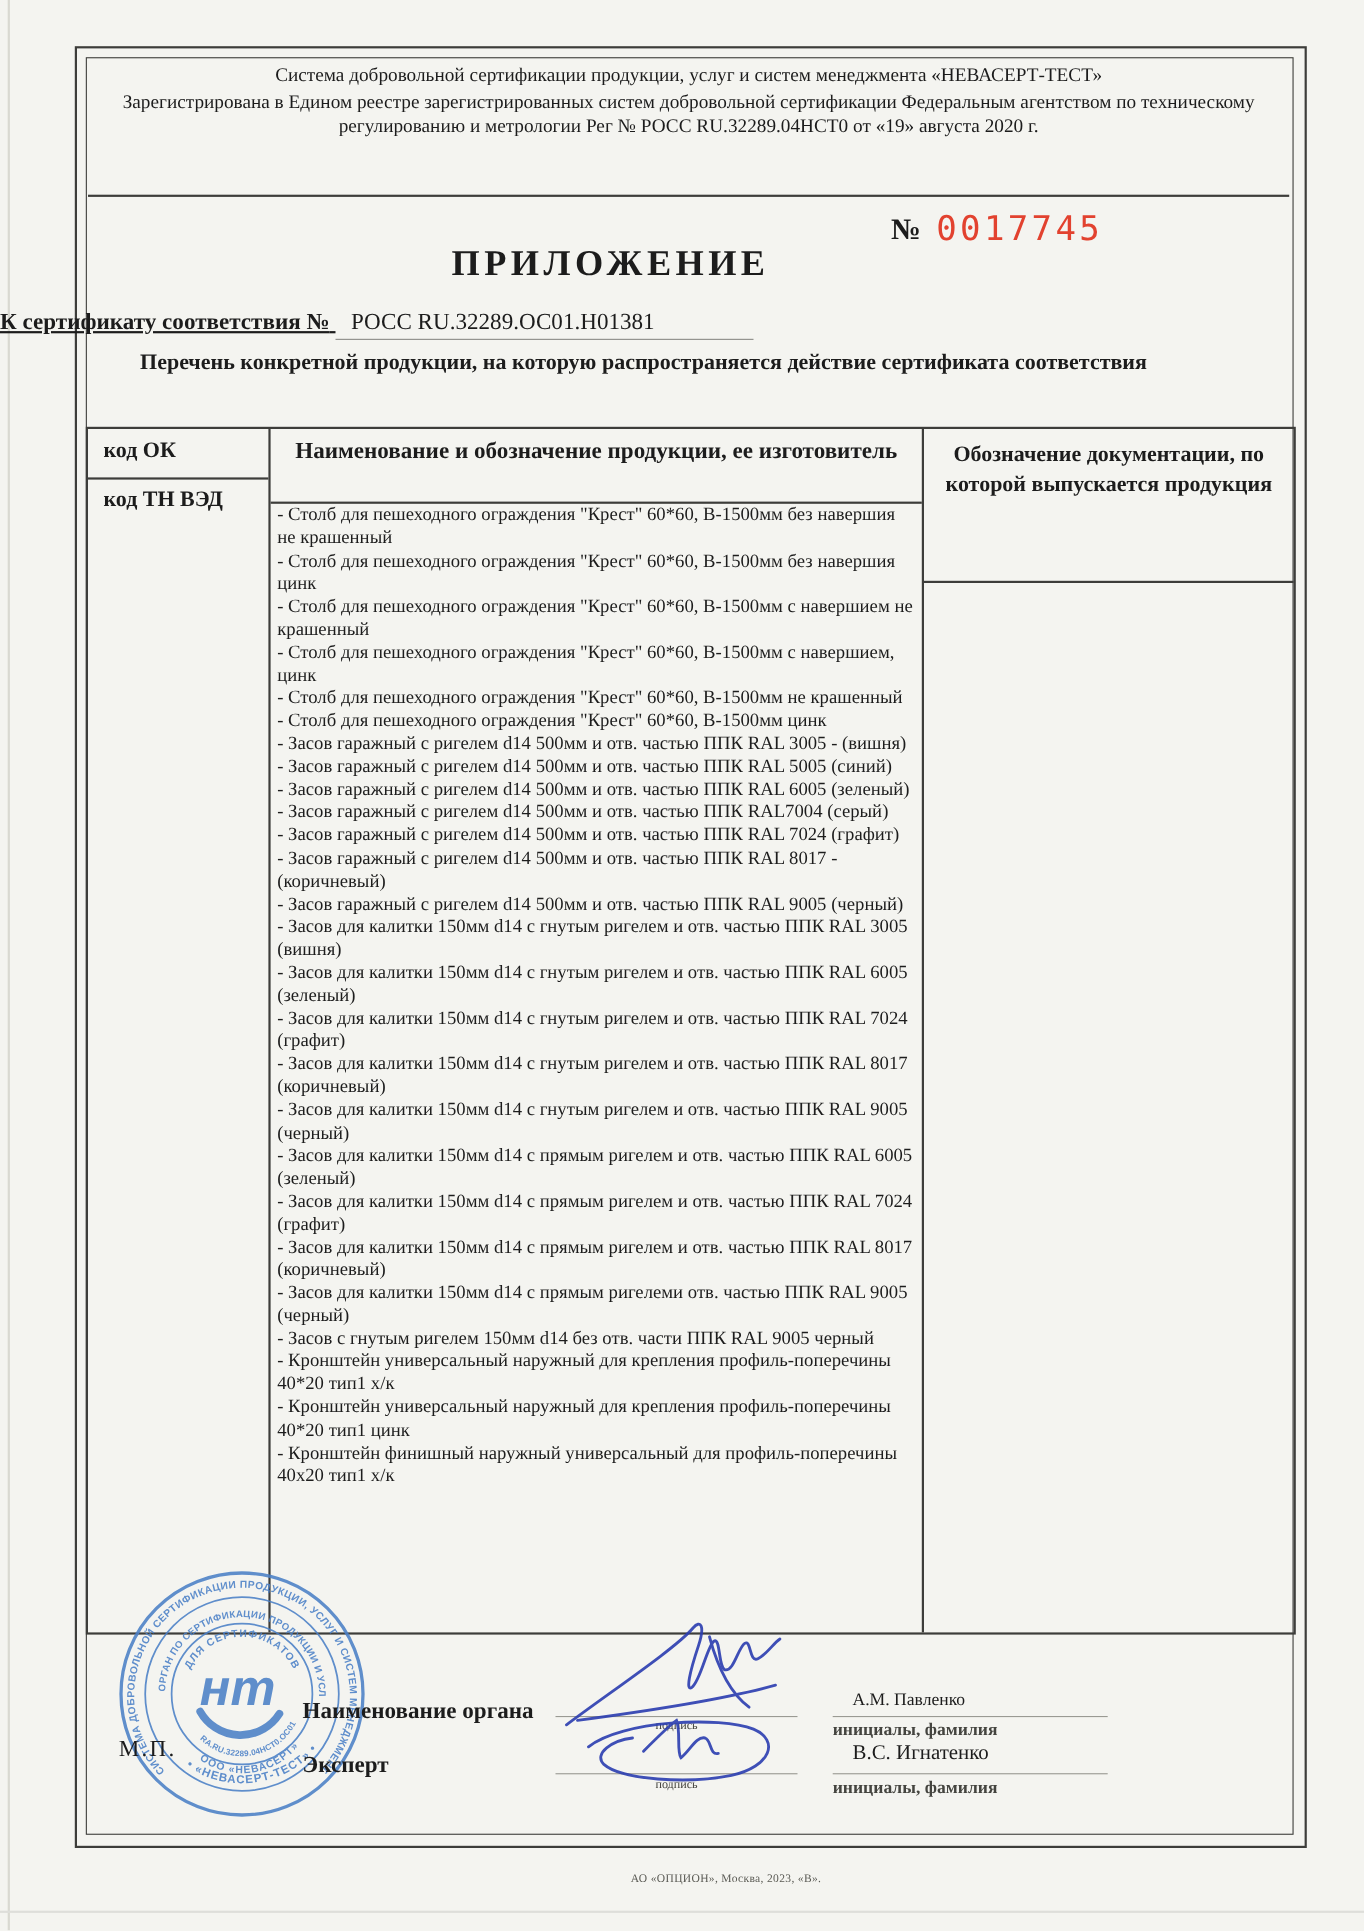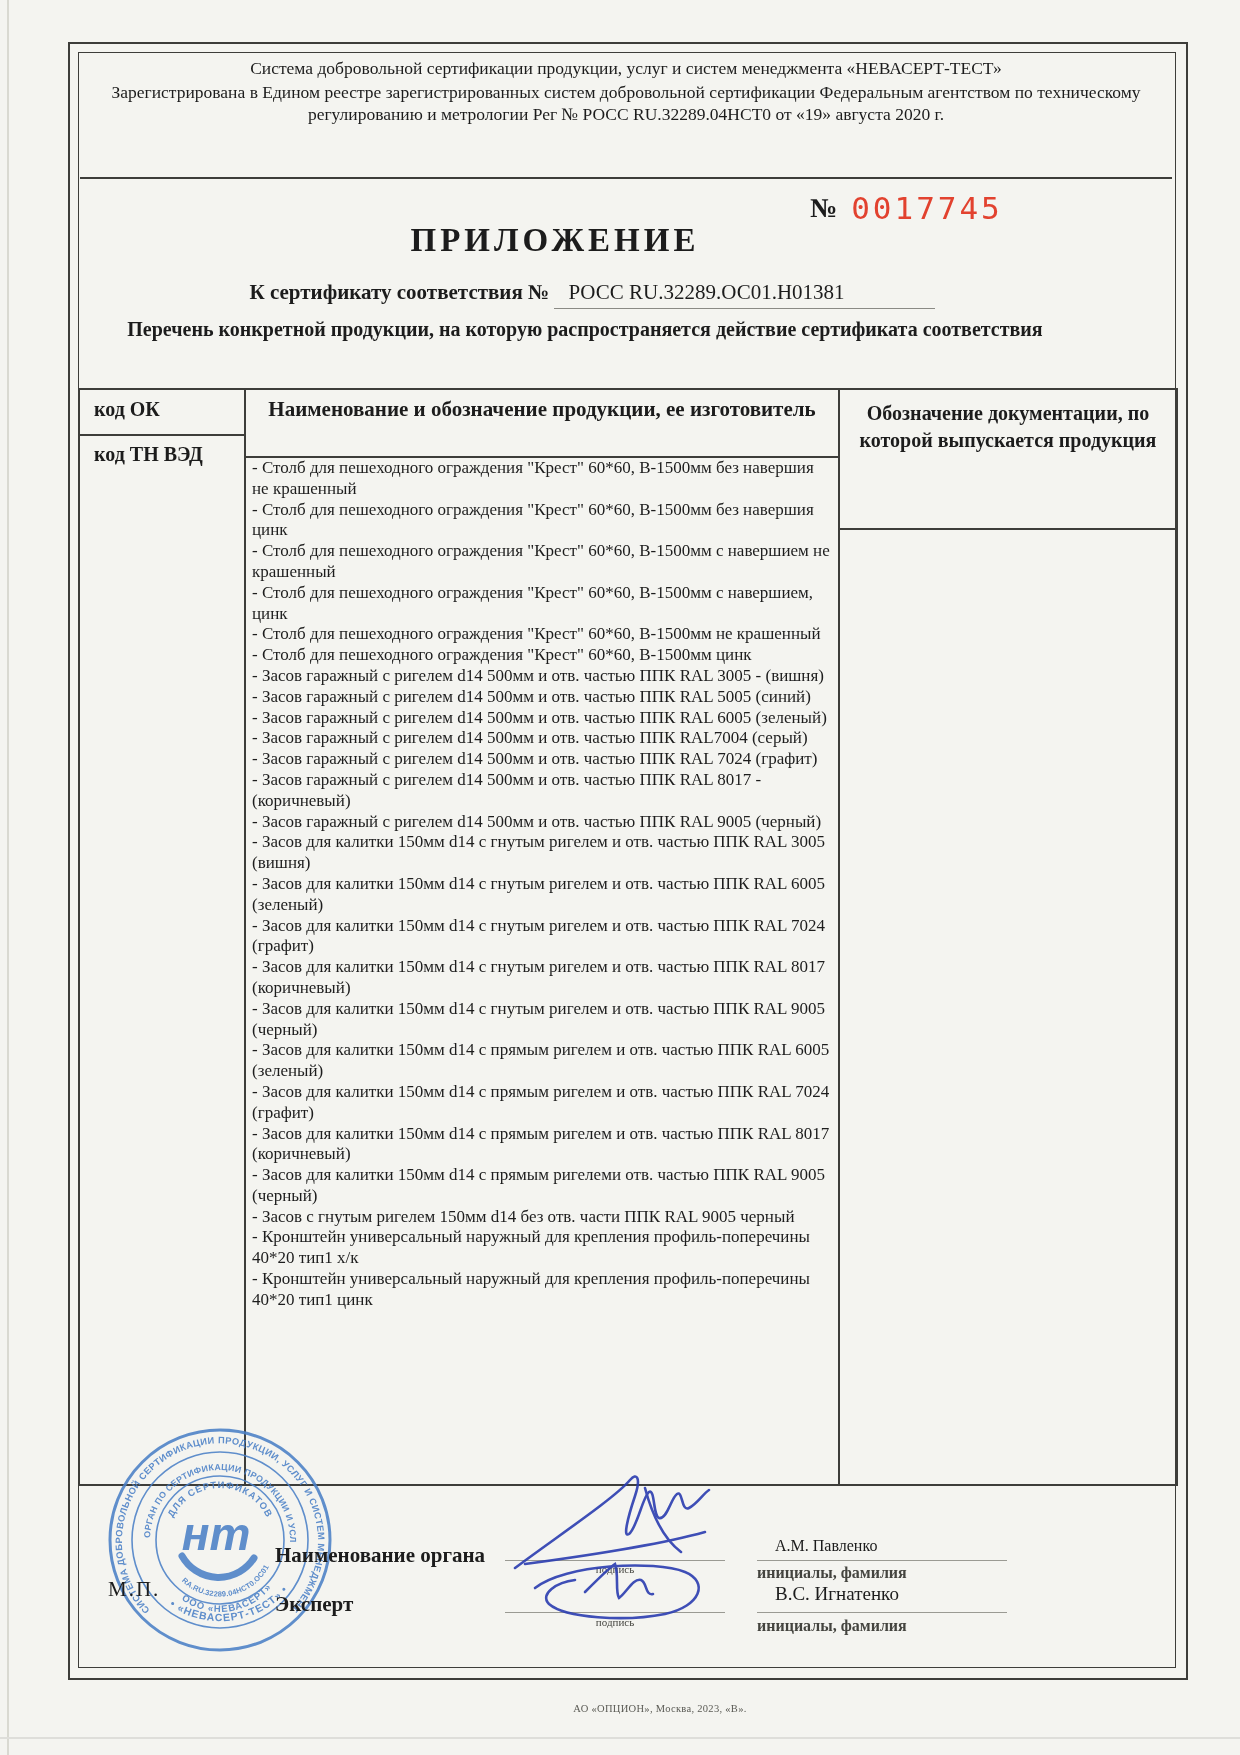--- a/index.html
+++ b/index.html
@@ -25,21 +25,21 @@
   .doc-sub1{margin-top:4px;font-size:17.5px;}
   .doc-sub2{margin-top:2px;font-size:17.5px;line-height:22px;padding:0 12px;}
 
   
   .number-row{left:810px;top:193px;display:flex;align-items:flex-start;gap:14px;}
   .number-sign{font-size:27px;font-weight:bold;}
   .number-digits{font-family:"DejaVu Sans Mono", monospace;font-size:31px;color:#e2422f;letter-spacing:3px;margin-top:-3px;}
 
   .appendix-title{left:0;top:222px;width:1110px;text-align:center;font-size:33px;font-weight:bold;letter-spacing:4px;}
 
-  .cert-row{left:0;top:280px;width:1184px;text-align:center;font-size:21px;}
+  .cert-row{left:0;top:280px;width:1184px;font-size:21px;text-decoration:underline;}
   .cert-label{font-weight:bold;}
   .cert-value{display:inline-block;border-bottom:1px solid #8a8a85;padding:0 90px 3px 14px;font-size:21px;}
 
   .list-subtitle{left:0;top:316px;width:1170px;text-align:center;font-size:20px;font-weight:bold;line-height:27px;}
 
   
   .table{left:78px;top:388px;width:1096px;height:1094px;border:2px solid #3d3d3a;}
   .vline{position:absolute;top:0;width:2px;height:100%;background:#3d3d3a;}
   .vline1{left:164px;} .vline2{left:758px;}
   .hline{position:absolute;height:2px;background:#3d3d3a;}
@@ -134,20 +134,21 @@
       <div class="product-line">- Засов для калитки 150мм d14 с гнутым ригелем и отв. частью ППК RAL 7024 (графит)</div>
       <div class="product-line">- Засов для калитки 150мм d14 с гнутым ригелем и отв. частью ППК RAL 8017 (коричневый)</div>
       <div class="product-line">- Засов для калитки 150мм d14 с гнутым ригелем и отв. частью ППК RAL 9005 (черный)</div>
       <div class="product-line">- Засов для калитки 150мм d14 с прямым ригелем и отв. частью ППК RAL 6005 (зеленый)</div>
       <div class="product-line">- Засов для калитки 150мм d14 с прямым ригелем и отв. частью ППК RAL 7024 (графит)</div>
       <div class="product-line">- Засов для калитки 150мм d14 с прямым ригелем и отв. частью ППК RAL 8017 (коричневый)</div>
       <div class="product-line">- Засов для калитки 150мм d14 с прямым ригелеми отв. частью ППК RAL 9005 (черный)</div>
       <div class="product-line">- Засов с гнутым ригелем 150мм d14 без отв. части ППК RAL 9005 черный</div>
       <div class="product-line">- Кронштейн универсальный наружный для крепления профиль-поперечины 40*20 тип1 х/к</div>
       <div class="product-line">- Кронштейн универсальный наружный для крепления профиль-поперечины 40*20 тип1 цинк</div>
+      <div class="product-line">- Кронштейн финишный наружный универсальный для профиль-поперечины 40х20 тип1 х/к</div>
     </div>
 </div>
 
 <svg class="abs stamp" width="232" height="232" viewBox="0 0 232 232">
   <defs>
     <path id="r1t" d="M 46,186 A 98,98 0 1 1 186,186"></path>
     <path id="r1b" d="M 28,126 A 90,90 0 0 0 204,126"></path>
     <path id="r2t" d="M 46,116 A 70,70 0 0 1 186,116"></path>
     <path id="r2b" d="M 50,122 A 66,66 0 0 0 182,122"></path>
     <path id="r3t" d="M 64,116 A 52,52 0 0 1 168,116"></path>

